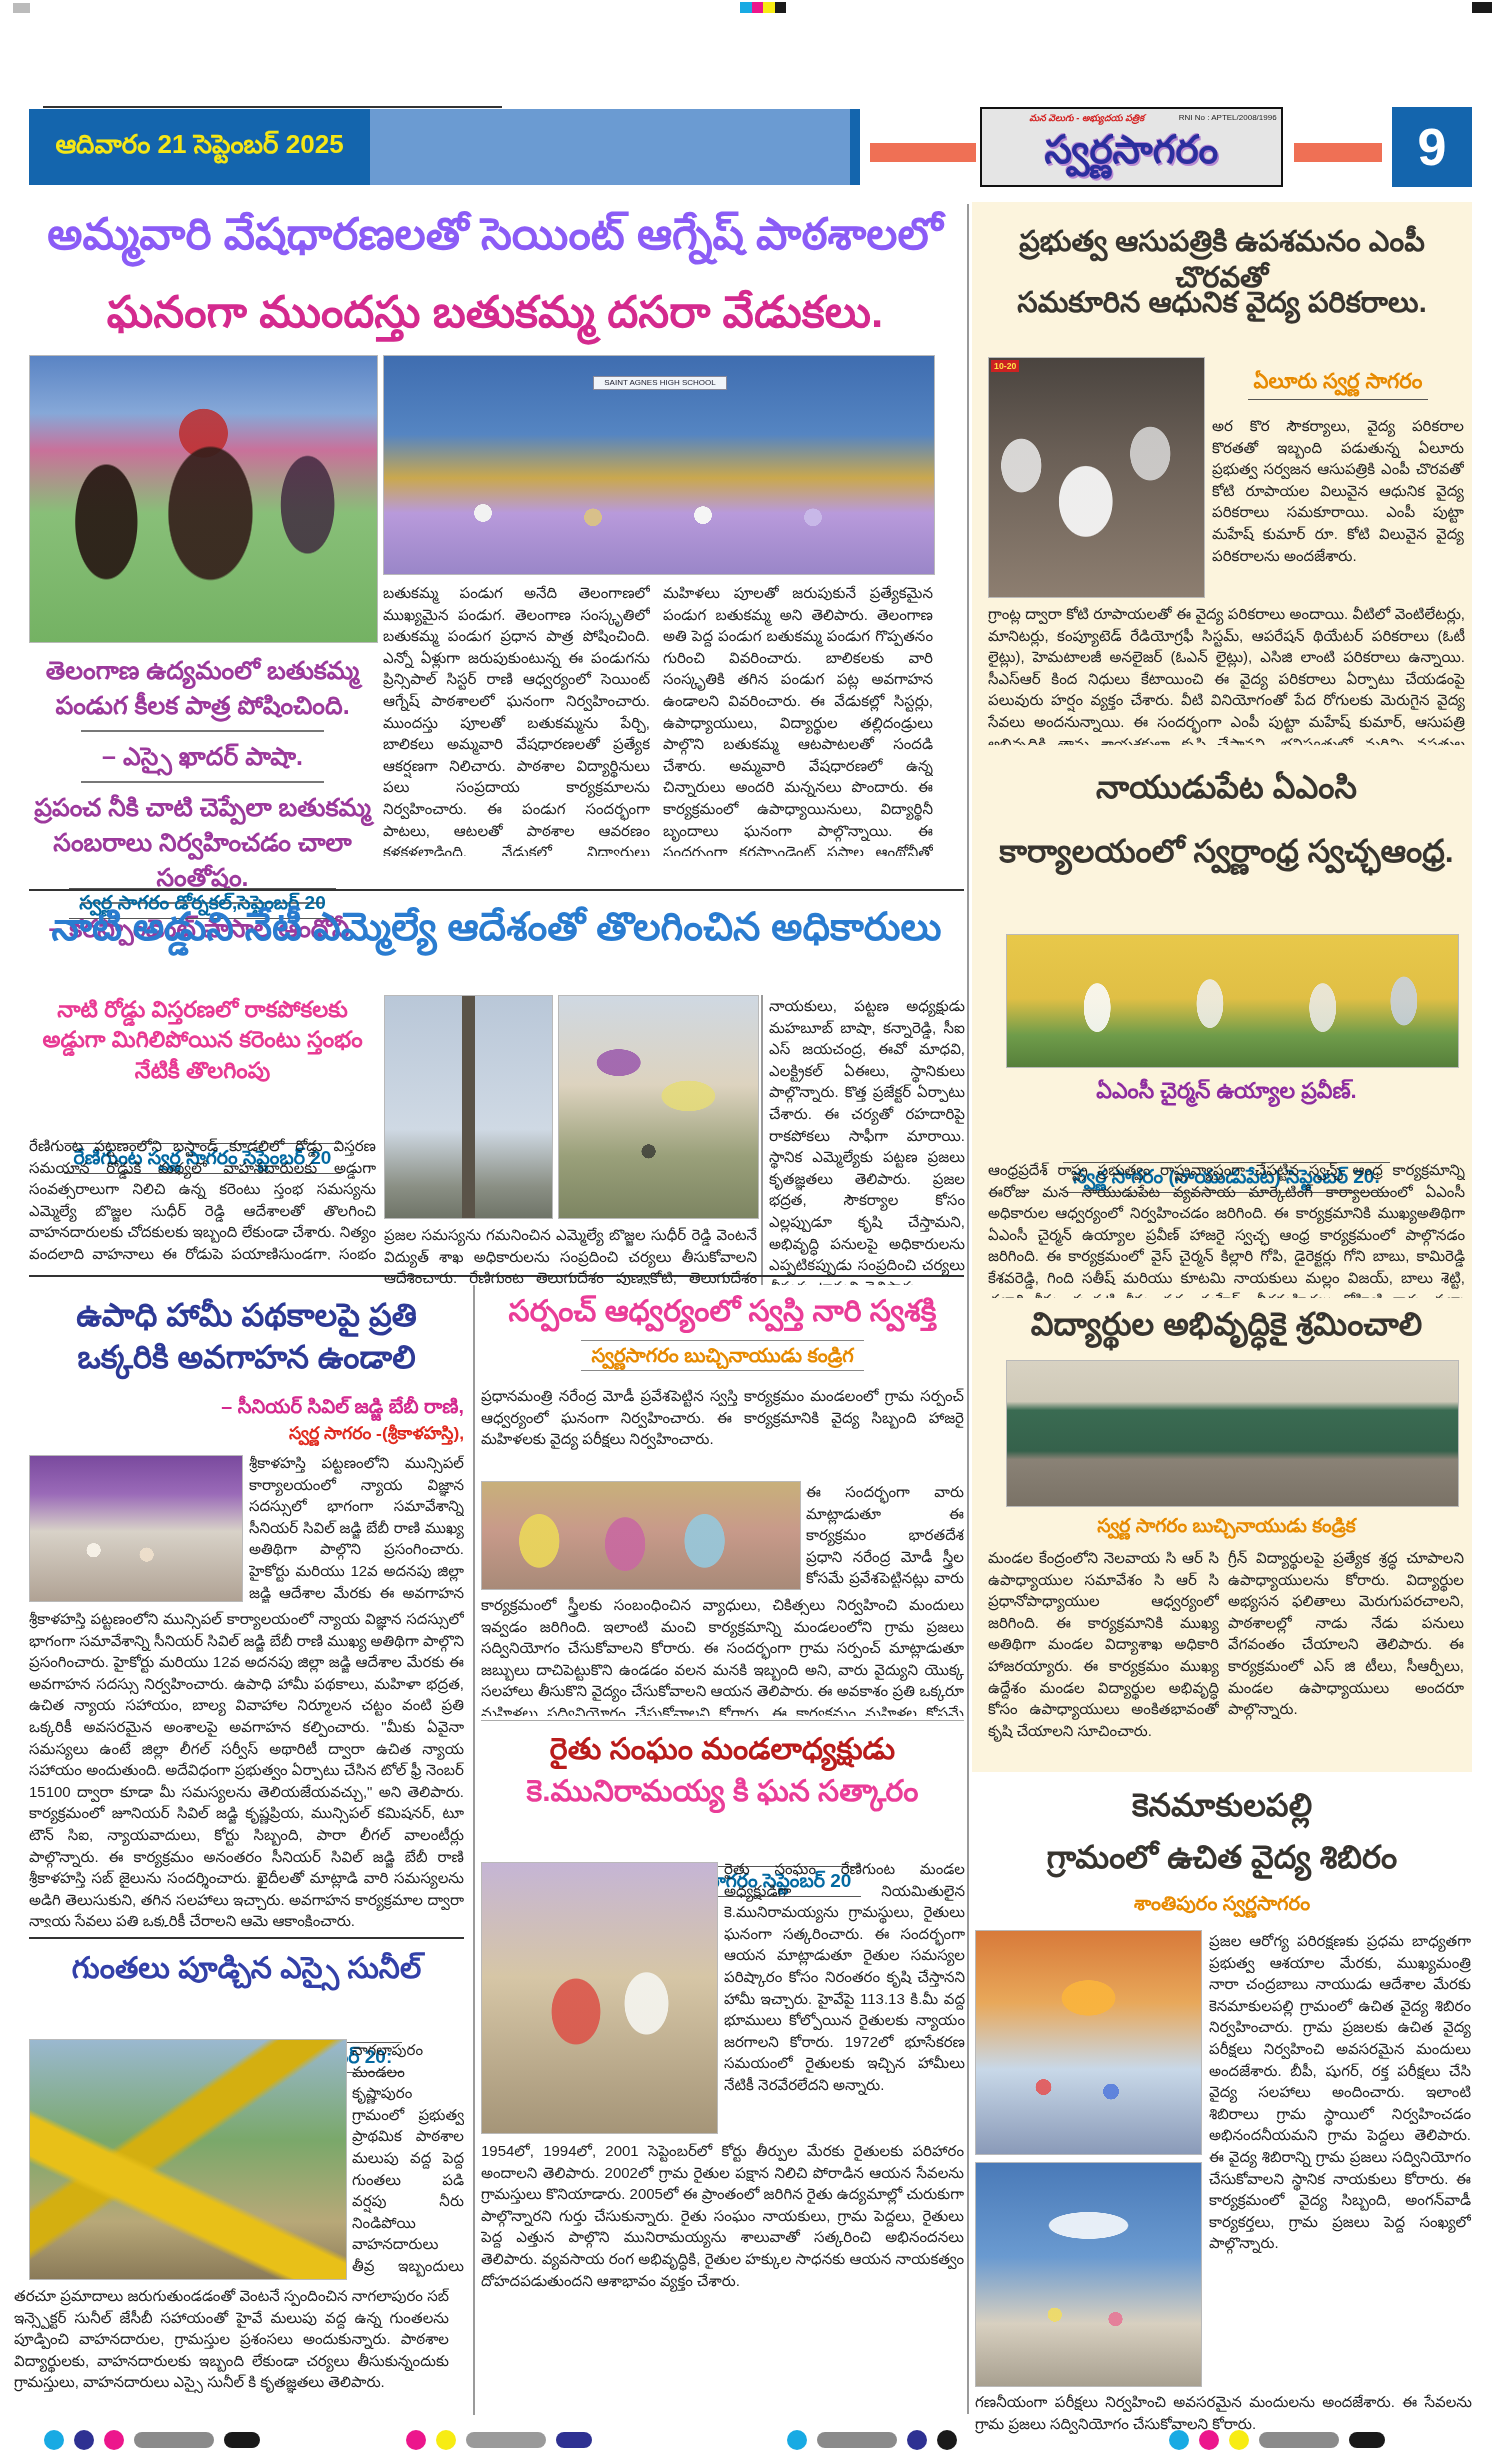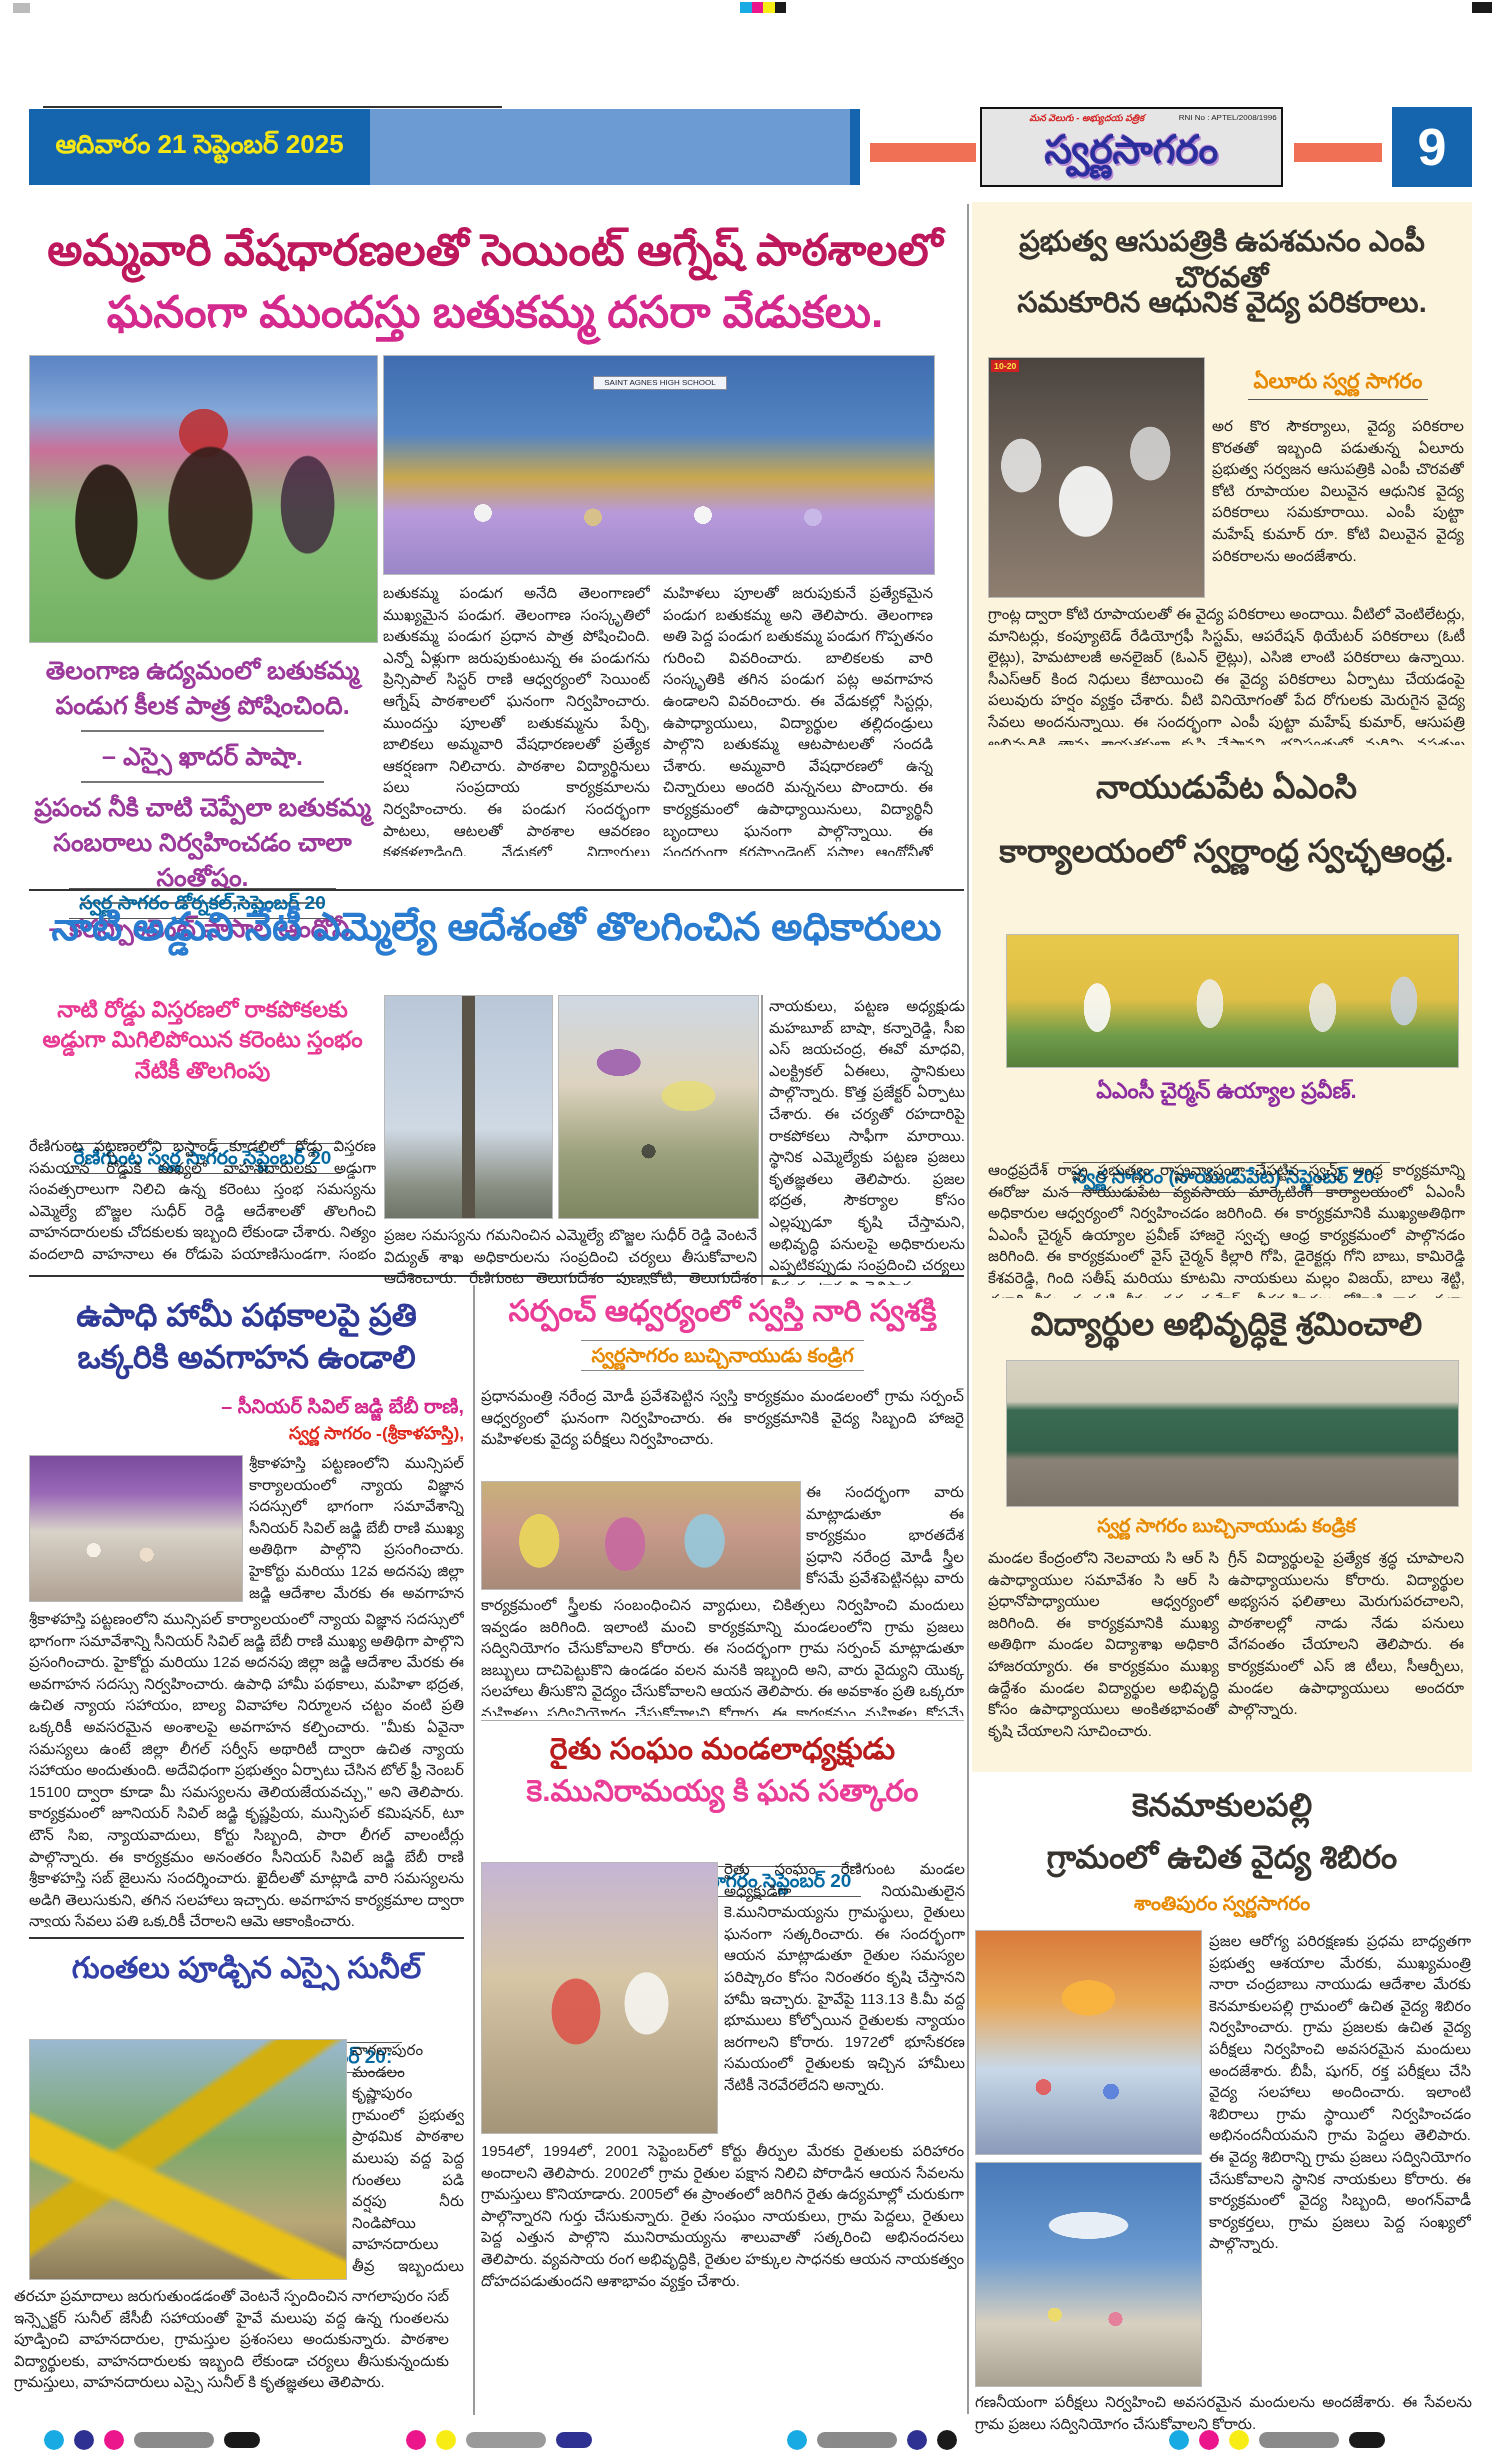--- a/index.html
+++ b/index.html
@@ -101,21 +101,21 @@
   <div class="abs" style="left:980px;top:107px;width:303px;height:80px;background:#e5e5e5;border:2.2px solid #111;box-sizing:border-box;">
     <div style="position:absolute;left:0;top:2.9px;width:70%;text-align:center;font-size:9.4px;font-style:italic;color:#d42222;font-weight:bold;">మన వెలుగు - అభ్యుదయ పత్రిక</div>
     <div style="position:absolute;right:4.4px;top:3.6px;font-size:8px;color:#222;">RNI No : APTEL/2008/1996</div>
     <div style="position:absolute;left:0;top:19px;width:100%;text-align:center;font-size:39px;font-weight:bold;color:#2b2f9e;text-shadow:1.5px 1.5px 0 #b98ad2, -0.7px -0.7px 0 #b98ad2;">స్వర్ణసాగరం</div>
   </div>
   <div class="abs" style="left:1294px;top:143px;width:88px;height:19px;background:#ef7055;"></div>
   <div class="abs" style="left:1392px;top:107px;width:80px;height:80px;background:#1465ad;display:flex;align-items:center;justify-content:center;">
     <span style="color:#ffffff;font-size:52px;font-weight:bold;">9</span>
   </div>
 
-  <div class="abs hl ctr" style="left:29px;top:206px;width:932px;font-size:44px;color:#be185d;margin-top:16px;">అమ్మవారి వేషధారణలతో సెయింట్ ఆగ్నేష్ పాఠశాలలో</div>
+  <div class="abs hl ctr" style="left:29px;top:206px;width:932px;font-size:44px;color:#8b5cf6;">అమ్మవారి వేషధారణలతో సెయింట్ ఆగ్నేష్ పాఠశాలలో</div>
   <div class="abs hl ctr" style="left:29px;top:284px;width:932px;font-size:44px;color:#d42a8e;">ఘనంగా ముందస్తు బతుకమ్మ దసరా వేడుకలు.</div>
 
   <div class="ph" id="ph-dancers" style="left:29px;top:355px;width:347px;height:286px;"></div>
   <div class="ph" id="ph-school" style="left:383px;top:355px;width:550px;height:218px;">
     <div style="position:absolute;left:38%;top:9%;width:24%;background:rgba(255,255,255,.92);color:#223;font-size:8px;text-align:center;padding:1.5px 0;border:0.7px solid #889;">SAINT AGNES HIGH SCHOOL</div>
   </div>
 
   <div class="abs ctr" style="left:29px;top:653px;width:347px;">
     <div class="quote">తెలంగాణ ఉద్యమంలో బతుకమ్మ పండుగ కీలక పాత్ర పోషించింది.</div>
     <div class="qrule"></div>

